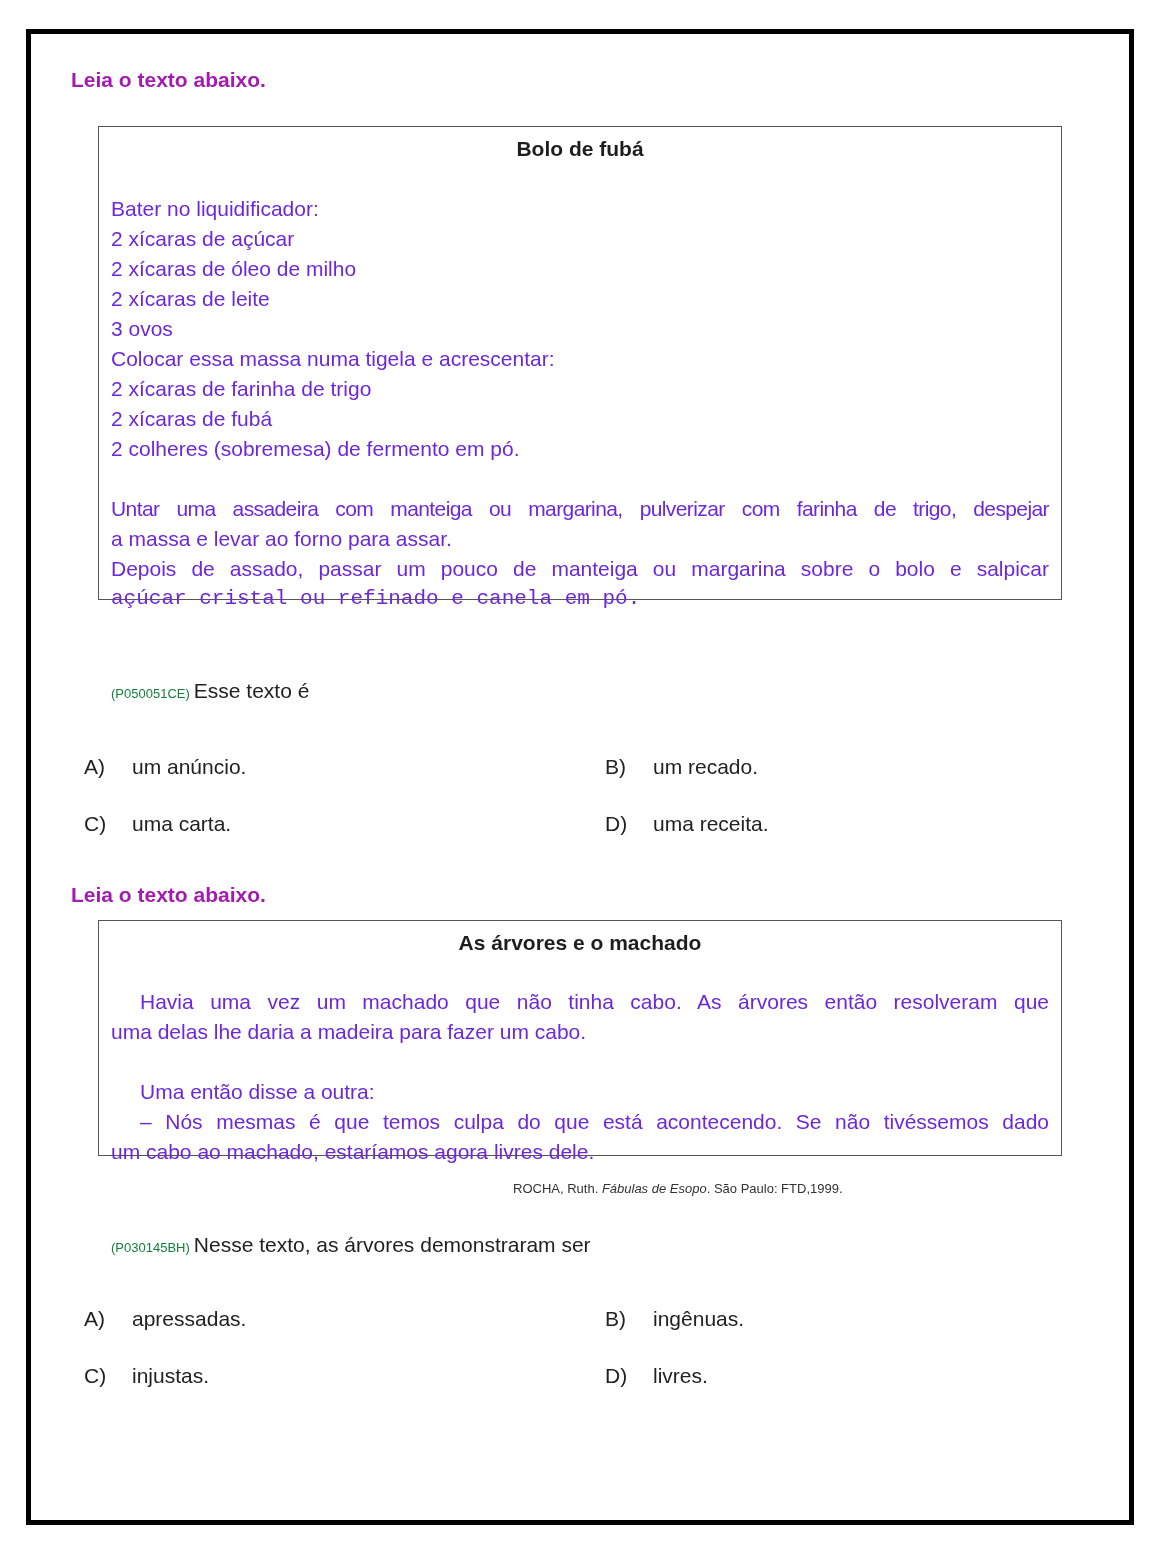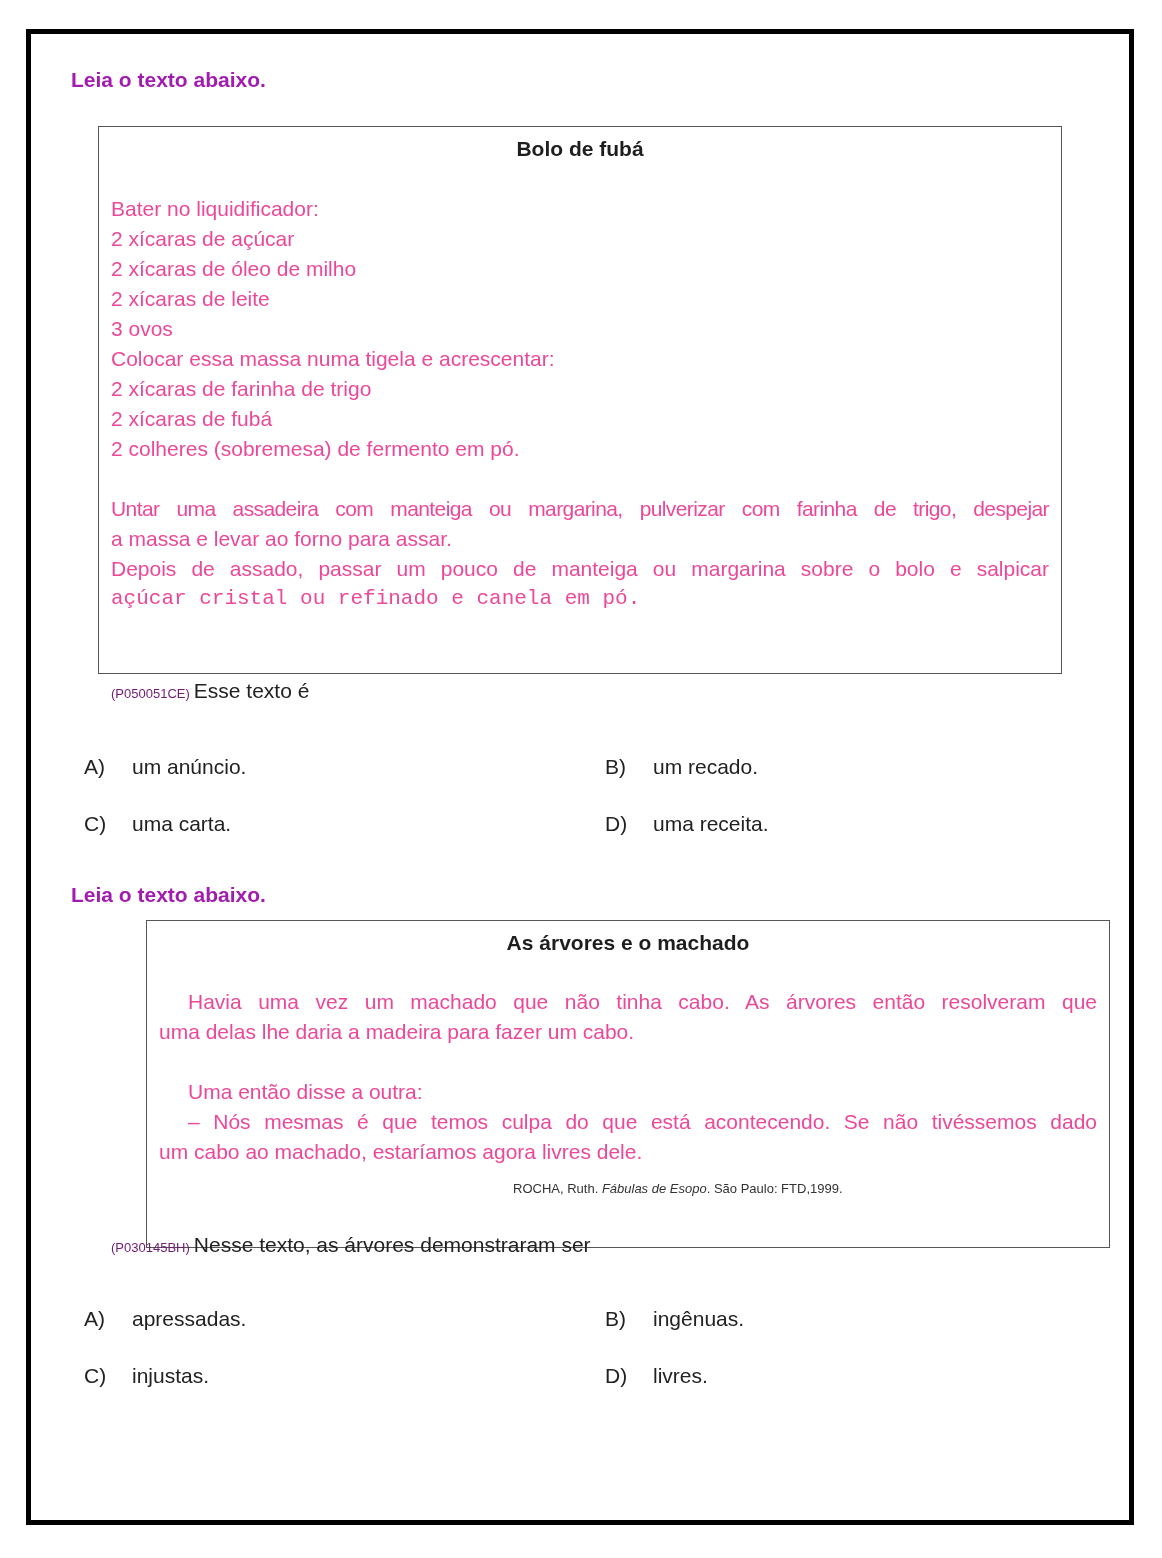--- a/index.html
+++ b/index.html
@@ -48,36 +48,36 @@
       font-weight: bold;
       font-size: 21px;
       color: #1e1e1e;
     }
     .line {
       position: absolute;
       left: 12px;
       font-size: 21px;
       line-height: 30px;
       white-space: nowrap;
-      color: #ec4899;
+      color: #6d28d9;
     }
     .line.justify {
       right: 12px;
       text-align: justify;
       text-align-last: justify;
     }
     .line.indent { text-indent: 29px; }
 
     .question {
       font-size: 21px;
       color: #222222;
     }
     .question .code {
       font-size: 13px;
-      color: #701a75;
+      color: #15803d;
       margin-right: 4px;
     }
 
     .option {
       font-size: 21px;
       color: #222222;
     }
     .option .letter {
       display: inline-block;
       width: 48px;
@@ -89,21 +89,21 @@
     }
     .citation em { font-style: italic; }
   </style>
 </head>
 <body>
 
 <div class="page-frame"></div>
 
 <div class="abs instruction" style="left:71px; top:68px;">Leia o texto abaixo.</div>
 
-<div class="text-box" style="top:126px; height:548px;">
+<div class="text-box" style="top:126px; height:474px;">
   <div class="box-title" style="top:10px;">Bolo de fubá</div>
   <div class="line" style="top:67px;">Bater no liquidificador:</div>
   <div class="line" style="top:97px;">2 xícaras de açúcar</div>
   <div class="line" style="top:127px;">2 xícaras de óleo de milho</div>
   <div class="line" style="top:157px;">2 xícaras de leite</div>
   <div class="line" style="top:187px;">3 ovos</div>
   <div class="line" style="top:217px;">Colocar essa massa numa tigela e acrescentar:</div>
   <div class="line" style="top:247px;">2 xícaras de farinha de trigo</div>
   <div class="line" style="top:277px;">2 xícaras de fubá</div>
   <div class="line" style="top:307px;">2 colheres (sobremesa) de fermento em pó.</div>
@@ -126,21 +126,21 @@
 </div>
 <div class="abs option" style="left:84px; top:812px;">
   <span class="letter">C)</span><span>uma carta.</span>
 </div>
 <div class="abs option" style="left:605px; top:812px;">
   <span class="letter">D)</span><span>uma receita.</span>
 </div>
 
 <div class="abs instruction" style="left:71px; top:883px;">Leia o texto abaixo.</div>
 
-<div class="text-box" style="top:920px; height:328px;margin-left:48px;">
+<div class="text-box" style="top:920px; height:236px;">
   <div class="box-title" style="top:10px;">As árvores e o machado</div>
   <div class="line justify indent" style="top:66px;">Havia uma vez um machado que não tinha cabo. As árvores então resolveram que</div>
   <div class="line" style="top:96px;">uma delas lhe daria a madeira para fazer um cabo.</div>
   <div class="line indent" style="top:156px;">Uma então disse a outra:</div>
   <div class="line justify indent" style="top:186px;">– Nós mesmas é que temos culpa do que está acontecendo. Se não tivéssemos dado</div>
   <div class="line" style="top:216px;">um cabo ao machado, estaríamos agora livres dele.</div>
 </div>
 
 <div class="abs citation" style="left:513px; top:1181px;">
   <span>ROCHA, Ruth.</span>

